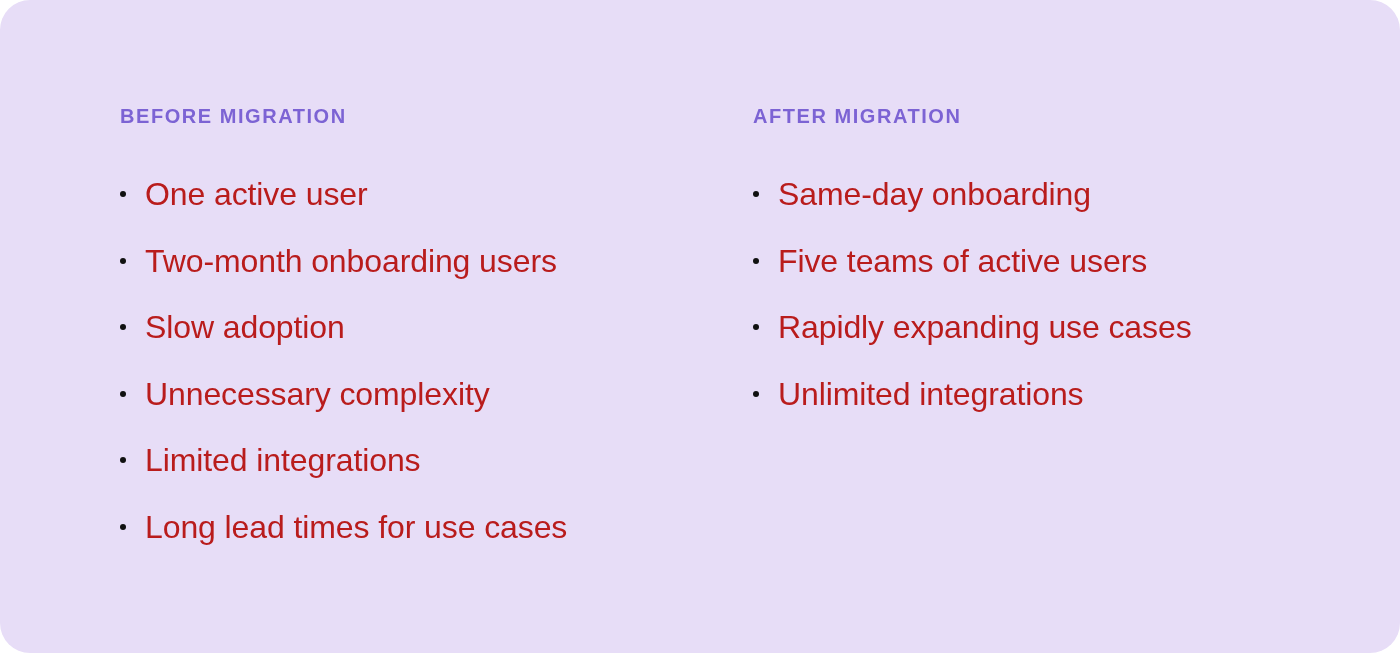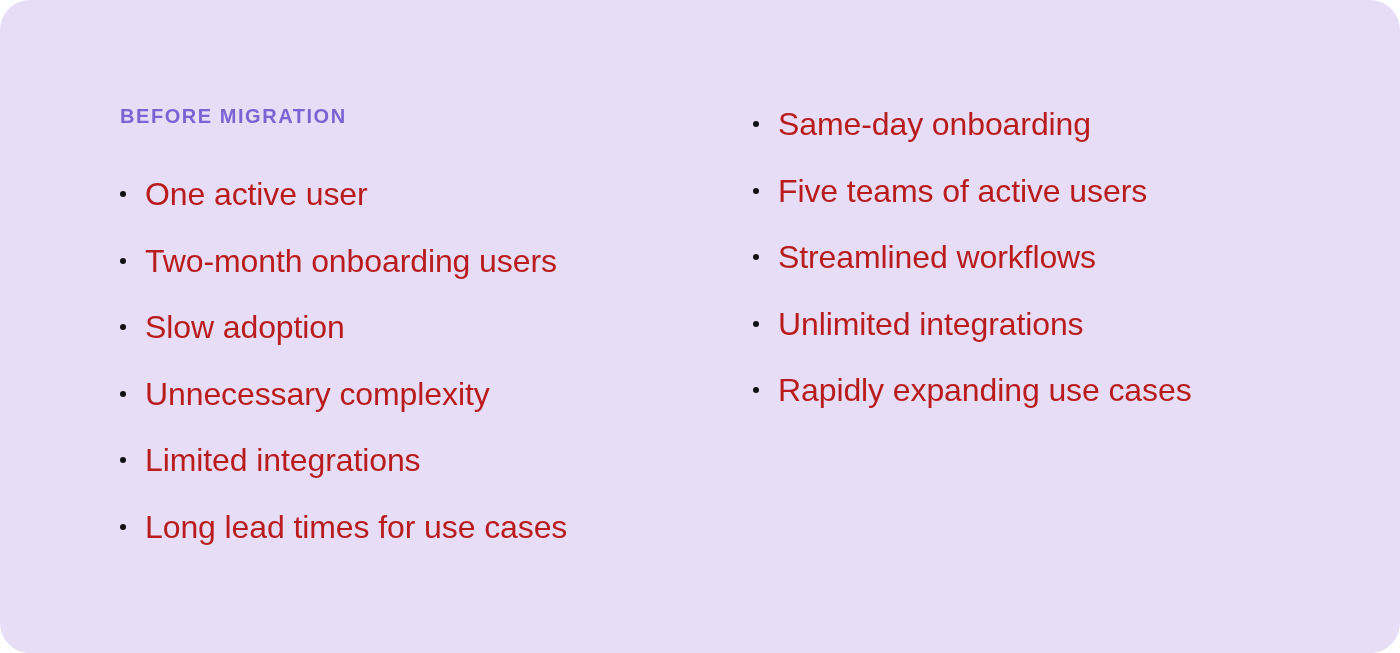--- a/index.html
+++ b/index.html
@@ -133,40 +133,37 @@
             <span class="bullet-text">Limited integrations</span>
           </li>
           <li class="bullet-item">
             <span class="bullet-dot"></span>
             <span class="bullet-text">Long lead times for use cases</span>
           </li>
         </ul>
       </div>
 
       <div class="column">
+        <div class="col-heading">AFTER MIGRATION</div>
 
         <ul class="bullet-list">
           <li class="bullet-item">
             <span class="bullet-dot"></span>
             <span class="bullet-text">Same-day onboarding</span>
           </li>
           <li class="bullet-item">
             <span class="bullet-dot"></span>
             <span class="bullet-text">Five teams of active users</span>
           </li>
           <li class="bullet-item">
             <span class="bullet-dot"></span>
-            <span class="bullet-text">Streamlined workflows</span>
+            <span class="bullet-text">Rapidly expanding use cases</span>
           </li>
           <li class="bullet-item">
             <span class="bullet-dot"></span>
             <span class="bullet-text">Unlimited integrations</span>
-          </li>
-          <li class="bullet-item">
-            <span class="bullet-dot"></span>
-            <span class="bullet-text">Rapidly expanding use cases</span>
           </li>
         </ul>
       </div>
 
     </div>
   </div>
 </div>
 
 </body></html>

